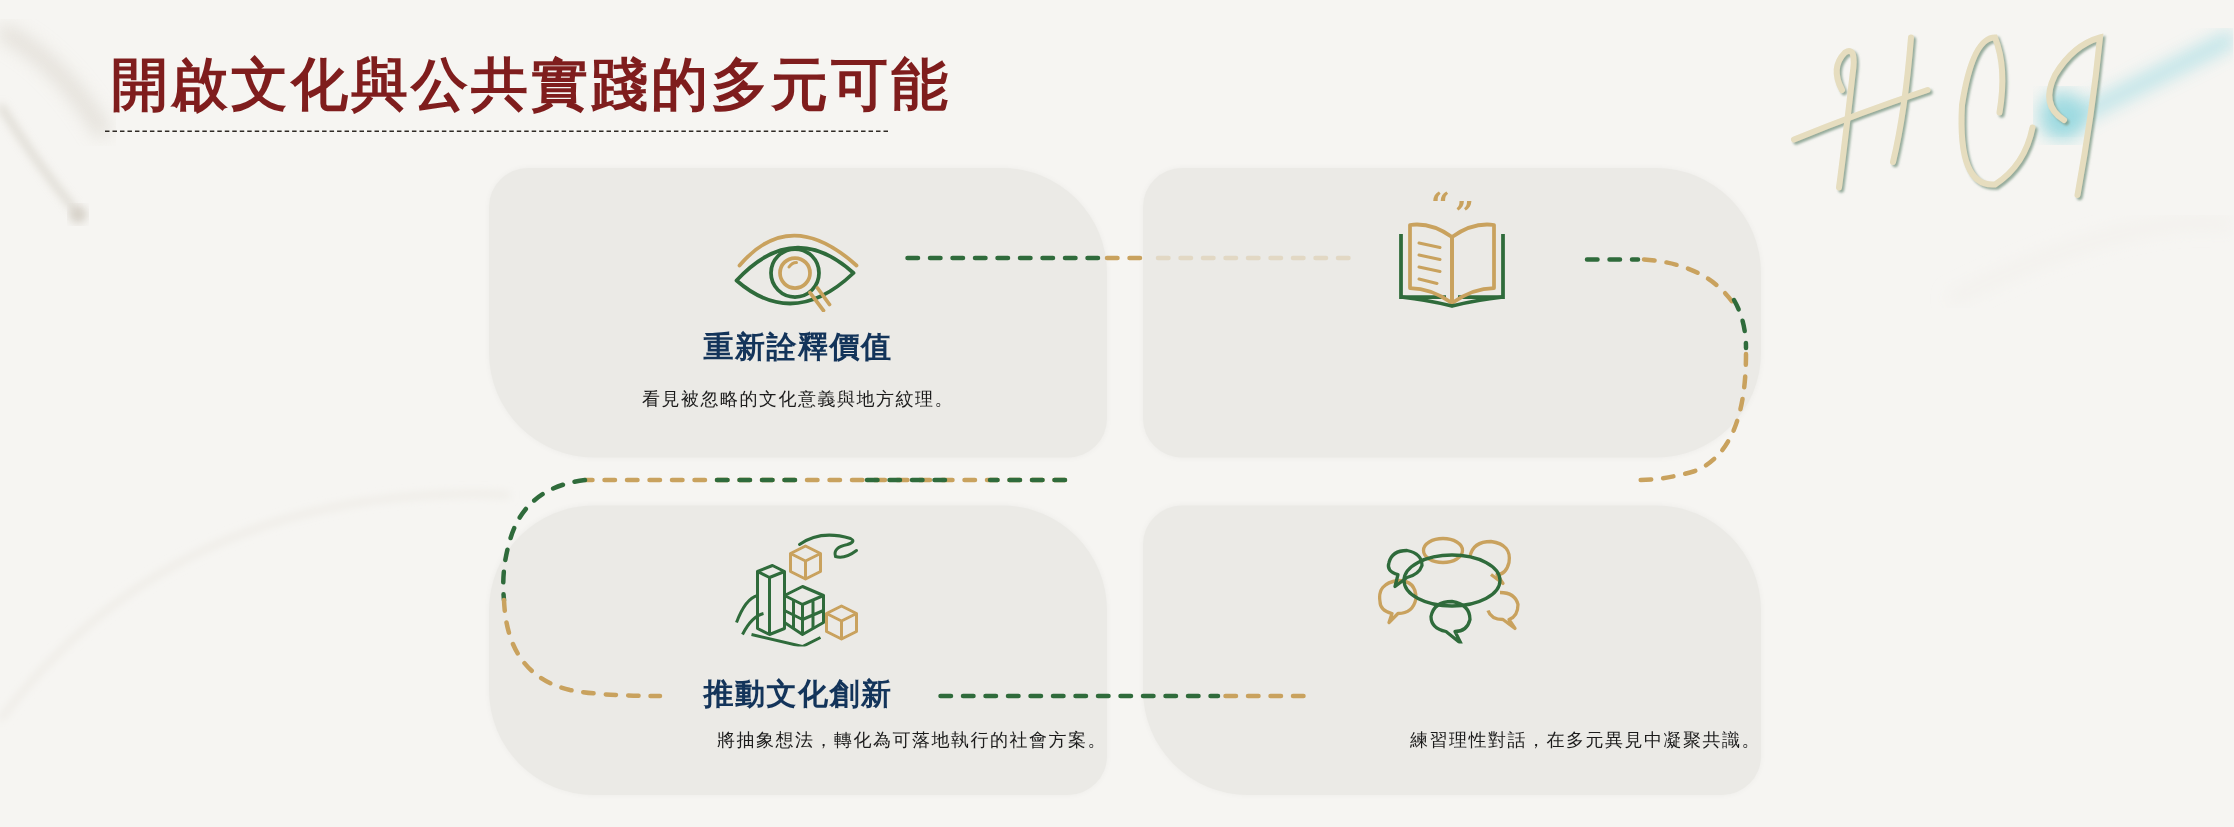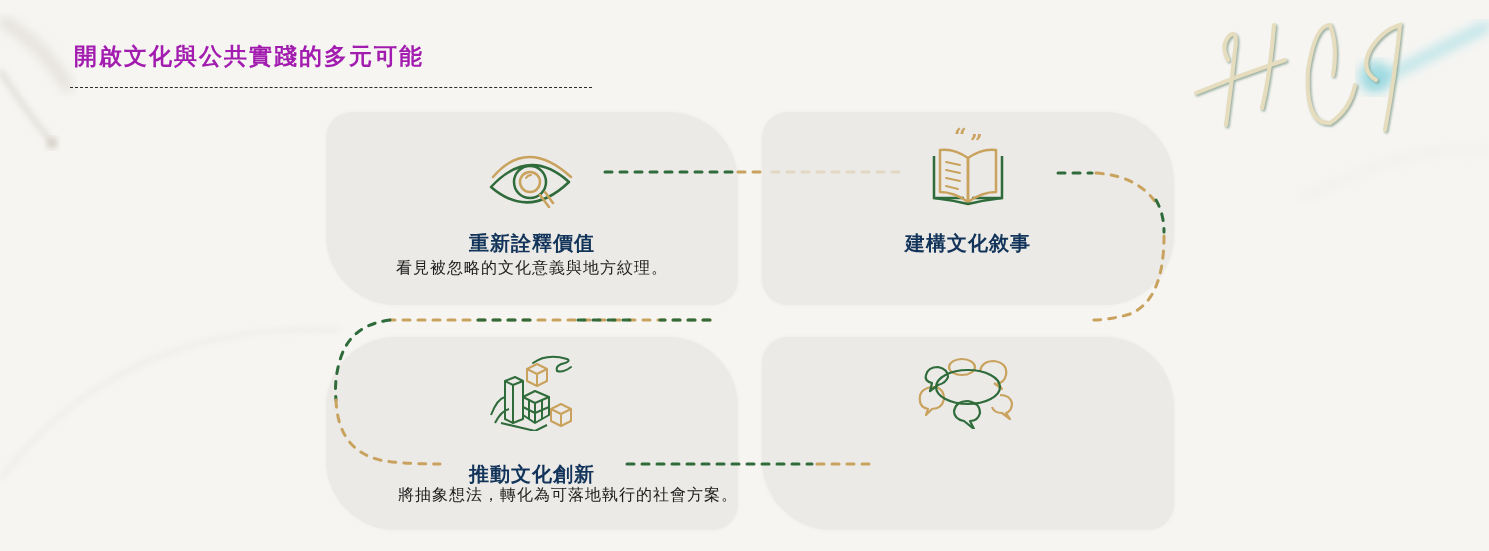--- a/index.html
+++ b/index.html
@@ -6,22 +6,22 @@
     html, body { width: 1489px; height: 551px; overflow: hidden; }
     body {
       position: relative;
       background: #f6f5f2;
       font-family: "DejaVu Sans", "Liberation Sans", sans-serif;
     }
     .bg-layer { position: absolute; inset: 0; pointer-events: none; }
     .page-title {
       position: absolute;
       left: 74px; top: 34px;
-      font-size: 23px; font-weight: bold;
-      color: #a21caf;
+      font-size: 38px; font-weight: bold;
+      color: #7f1d1d;
       letter-spacing: 2px;
       line-height: 44px;
       white-space: nowrap;
     }
     .title-rule {
       position: absolute;
       left: 70px; top: 87px;
       width: 522px; height: 0;
       border-top: 1.5px dashed #2f2a25;
     }
@@ -38,26 +38,25 @@
     .card-3 { left: 326px; top: 337px; border-radius: 70px 70px 26px 70px; text-decoration: underline; }
     .card-4 { left: 762px; top: 337px; }
     .card-icon { position: absolute; left: 50%; transform: translateX(-50%); }
     .card-title {
       position: absolute; left: 0; right: 0;
       text-align: center;
       font-size: 20px; font-weight: bold;
       color: #13345a;
       letter-spacing: 1px;
       white-space: nowrap;
-      margin-top: 12px;
     }
     .card-desc {
       position: absolute; left: 0; right: 0;
       text-align: center;
-      font-size: 16px;
+      font-size: 12px;
       color: #1b1b1b;
       letter-spacing: 1px;
       white-space: nowrap;
     }
     .card-1 .card-icon, .card-2 .card-icon { top: 30px; }
     .card-1 .card-title, .card-2 .card-title { top: 106px; }
     .card-1 .card-desc, .card-2 .card-desc { top: 146px; }
     .card-3 .card-icon, .card-4 .card-icon { top: 12px; }
     .card-3 .card-title, .card-4 .card-title { top: 112px; }
     .card-3 .card-desc, .card-4 .card-desc { top: 148px; text-align: right; }
@@ -126,21 +125,20 @@
 <div class="card card-2">
   <svg class="card-icon" width="80" height="80" viewBox="0 0 80 80" style="top:14px">
     <text x="26" y="18" font-size="22" font-weight="bold" fill="#c9a25e" font-family="DejaVu Serif, serif">“</text>
     <text x="42" y="24" font-size="22" font-weight="bold" fill="#c9a25e" font-family="DejaVu Serif, serif">”</text>
     <path d="M6 30 L6 72 L36 72 M74 30 L74 72 L44 72" stroke="#2f6b3b" stroke-width="2.5" fill="none"></path>
     <path d="M12 24 Q26 22 40 32 L40 76 Q26 66 12 66 Z" stroke="#c9a25e" stroke-width="2.5" fill="none" stroke-linejoin="round"></path>
     <path d="M68 24 Q54 22 40 32 L40 76 Q54 66 68 66 Z" stroke="#c9a25e" stroke-width="2.5" fill="none" stroke-linejoin="round"></path>
     <path d="M18 36 L32 39 M18 44 L32 47 M18 52 L32 55 M18 60 L30 63" stroke="#c9a25e" stroke-width="2" stroke-linecap="round"></path>
     <path d="M6 72 Q24 74 40 78 Q56 74 74 72" stroke="#2f6b3b" stroke-width="2.5" fill="none"></path>
   </svg>
-  <div class="card-title">建構文化敘事</div>
 </div>
 
 <div class="card card-3">
   <svg class="card-icon" width="90" height="82" viewBox="0 0 90 82">
     <path d="M46 14 Q60 4 80 10 Q84 12 78 14 Q68 16 70 22 Q76 24 84 18" stroke="#2f6b3b" stroke-width="2" fill="none" stroke-linecap="round"></path>
     <g stroke="#2f6b3b" stroke-width="2" fill="none" stroke-linejoin="round">
       <path d="M18 32 L28 28 L36 32 L36 70 L26 74 L18 70 Z"></path>
       <path d="M18 32 L26 36 L36 32 M26 36 L26 74"></path>
       <path d="M36 48 L48 42 L62 48 L62 66 L48 74 L36 66 Z"></path>
       <path d="M36 48 L48 54 L62 48 M48 54 L48 74 M36 58 L48 64 L62 58 M42 51 L42 70 M55 51 L55 70"></path>
@@ -163,20 +161,21 @@
       <path d="M62 14 Q64 4 76 4 Q90 6 88 18 Q86 26 80 26 L84 32 L76 26"></path>
       <path d="M2 44 Q0 32 14 30 Q26 30 26 42 Q24 52 14 52 L8 58 L10 52 Q2 50 2 44 Z"></path>
       <path d="M82 38 Q92 38 94 46 Q94 54 88 56 L92 62 L84 56 Q76 56 74 50"></path>
     </g>
     <g stroke="#2f6b3b" stroke-width="2.2" fill="none" stroke-linejoin="round">
       <ellipse cx="50" cy="30" rx="32" ry="17"></ellipse>
       <path d="M8 18 Q10 10 20 10 Q30 12 30 20 Q28 26 20 28 L12 34 L14 26 Q6 24 8 18 Z"></path>
       <path d="M36 54 Q38 44 50 44 Q62 46 62 56 Q60 64 52 64 L56 72 L46 64 Q36 62 36 54 Z"></path>
     </g>
   </svg>
+  <div class="card-desc">練習理性對話，在多元異見中凝聚共識。</div>
 </div>
 
 <svg class="connectors" width="1489" height="551" viewBox="0 0 1489 551">
   <g fill="none" stroke-width="3" stroke-linecap="round" stroke-dasharray="7 8">
 
     <path d="M605 172 L738 172" stroke="#2f6b3b"></path>
     <path d="M738 172 L760 172" stroke="#c9a25e"></path>
     <path d="M772 172 L900 172" stroke="#c9a25e" opacity="0.25"></path>
 
     <path d="M1058 173 L1092 173" stroke="#2f6b3b"></path>

